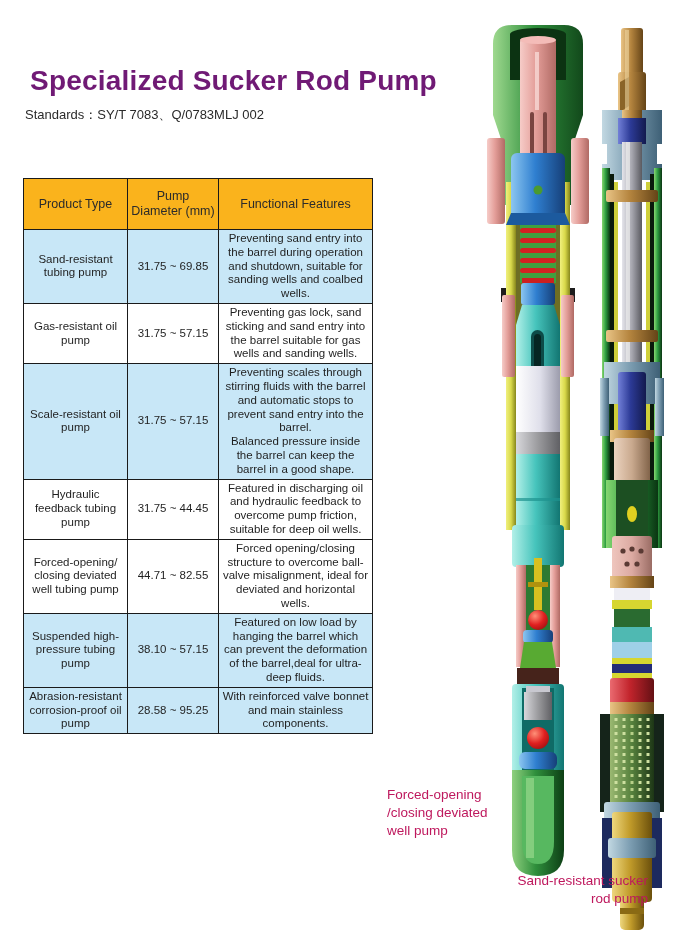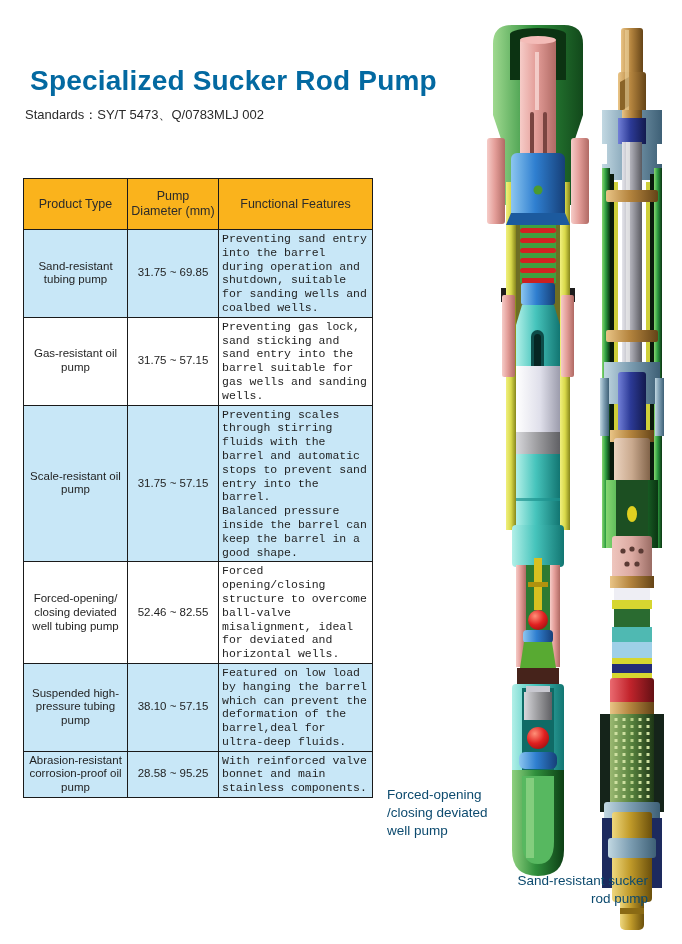--- a/index.html
+++ b/index.html
@@ -1,41 +1,41 @@
 <!DOCTYPE html>
 <html><head>
 <meta charset="utf-8">
 <style>
   html,body{margin:0;padding:0;}
   body{width:682px;height:944px;position:relative;background:#ffffff;overflow:hidden;
        font-family:"Liberation Sans", sans-serif;color:#1e1e1e;}
   .page-title{position:absolute;left:30px;top:46px;font-size:28px;font-weight:bold;
-       color:#0369a1;letter-spacing:0.2px;}
+       color:#701a75;letter-spacing:0.2px;}
   .standards{position:absolute;left:25px;top:106px;font-size:13px;color:#2a2a2a;}
   .spec-table{position:absolute;left:23px;top:178px;width:349px;border-collapse:collapse;
        table-layout:fixed;background:#ffffff;}
   .spec-table th,.spec-table td{border:1px solid #1a1a1a;font-size:11.5px;line-height:1.2;
        padding:2px 3px;vertical-align:middle;color:#1f1f1f;}
   .spec-table th{background:#fab31c;height:42px;font-weight:normal;font-size:12.5px;
        text-align:center;color:#2b2b2b;padding:4px 2px;}
   .cell-type{text-align:center;white-space:pre-line;margin-top:8px;}
   .cell-diameter{text-align:center;white-space:nowrap;margin-top:28px;}
-  .cell-features{text-align:left;white-space:pre-line;padding:2px 4px;font-family:Liberation Mono, monospace;}
+  .cell-features{text-align:center;white-space:pre-line;padding:2px 4px;}
   tr.alt td{background:#c8e7f7;}
   .fig{position:absolute;}
-  .fig-label{position:absolute;font-size:13.5px;line-height:1.32;color:#0c4a6e;
+  .fig-label{position:absolute;font-size:13.5px;line-height:1.32;color:#be185d;
        white-space:pre-line;}
   .lbl-left{left:387px;top:786px;width:118px;}
   .lbl-right{left:473px;top:872px;width:175px;text-align:right;}
 </style>
 </head>
 <body>
 
 <h1 class="page-title">Specialized Sucker Rod Pump</h1>
-<div class="standards">Standards：SY/T 5473、Q/0783MLJ 002</div>
+<div class="standards">Standards：SY/T 7083、Q/0783MLJ 002</div>
 
 <table class="spec-table">
   <colgroup>
       <col style="width:104px">
       <col style="width:91px">
       <col style="width:154px">
     </colgroup>
   <thead>
     <tr>
       <th>Product Type</th>
@@ -54,22 +54,27 @@
     <td class="cell-diameter">31.75 ~ 57.15</td>
     <td class="cell-features">Preventing gas lock, sand sticking and sand entry into the barrel suitable for gas wells and sanding wells.</td>
   </tr>
       <tr class="alt">
     <td class="cell-type">Scale-resistant oil pump</td>
     <td class="cell-diameter">31.75 ~ 57.15</td>
     <td class="cell-features">Preventing scales through stirring fluids with the barrel and automatic stops to prevent sand entry into the barrel.
 Balanced pressure inside the barrel can keep the barrel in a good shape.</td>
   </tr>
       <tr>
+    <td class="cell-type">Hydraulic feedback tubing pump</td>
+    <td class="cell-diameter">31.75 ~ 44.45</td>
+    <td class="cell-features">Featured in discharging oil and hydraulic feedback to overcome pump friction, suitable for deep oil wells.</td>
+  </tr>
+      <tr>
     <td class="cell-type">Forced-opening/ closing deviated well tubing pump</td>
-    <td class="cell-diameter">52.46 ~ 82.55</td>
+    <td class="cell-diameter">44.71 ~ 82.55</td>
     <td class="cell-features">Forced opening/closing structure to overcome ball-valve misalignment, ideal for deviated and horizontal wells.</td>
   </tr>
       <tr class="alt">
     <td class="cell-type">Suspended high-pressure tubing pump</td>
     <td class="cell-diameter">38.10 ~ 57.15</td>
     <td class="cell-features">Featured on low load by hanging the barrel which can prevent the deformation of the barrel,deal for ultra-deep fluids.</td>
   </tr>
       <tr class="alt">
     <td class="cell-type">Abrasion-resistant corrosion-proof oil pump</td>
     <td class="cell-diameter">28.58 ~ 95.25</td>

